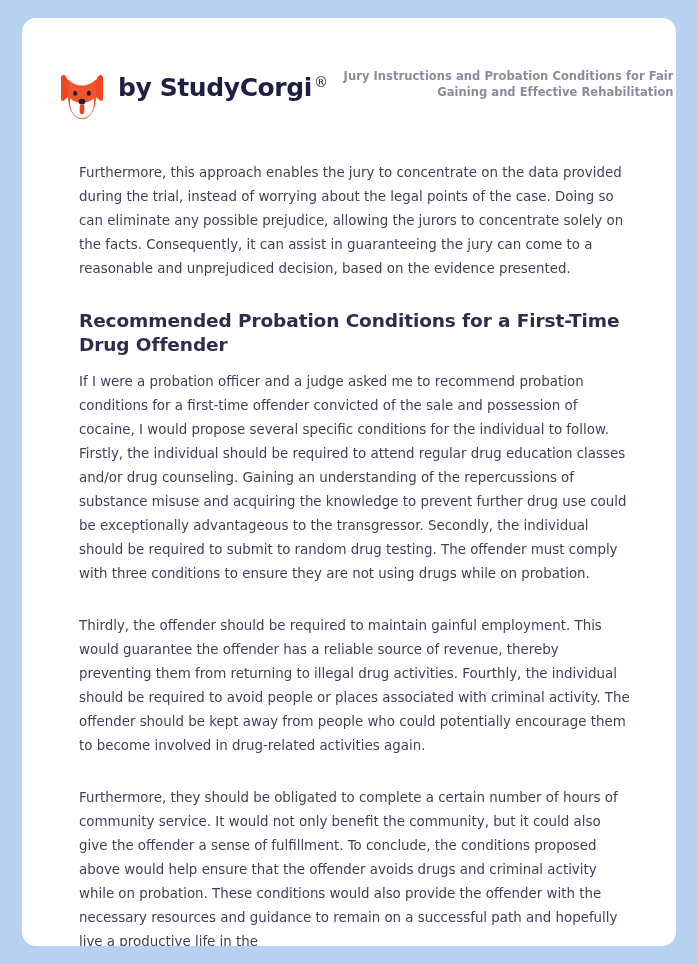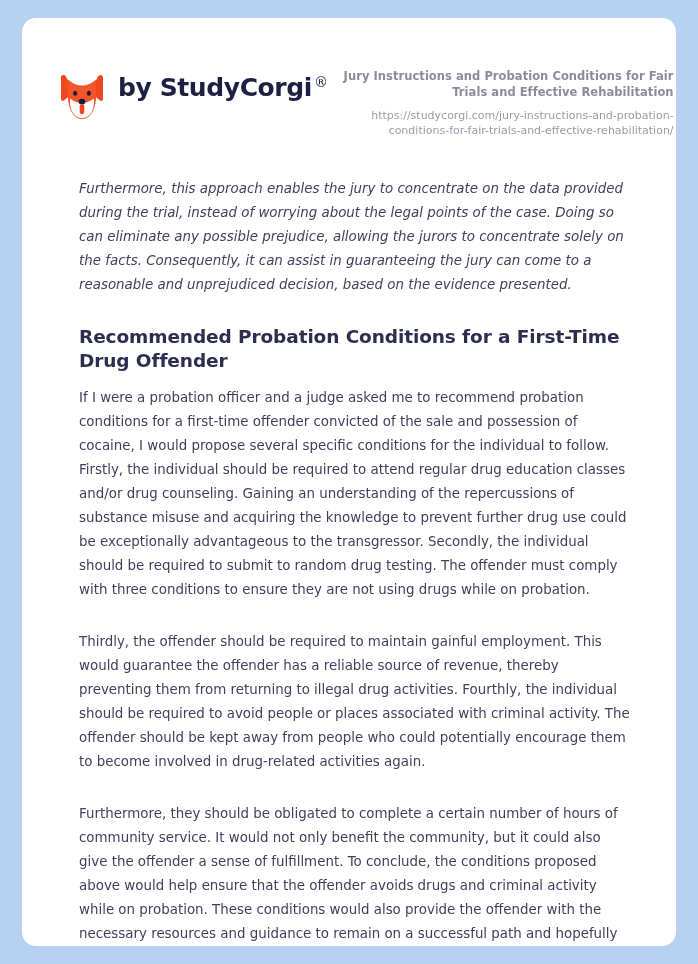--- a/index.html
+++ b/index.html
@@ -83,21 +83,21 @@
     padding: 0 45px 0 57px;
     box-sizing: border-box;
   }
   .body-para {
     font-size: 13.4px;
     line-height: 24px;
     color: #3f3f5c;
     margin: 0 0 28px 0;
     text-align: left;
   }
-  .body-para.first { margin-top: 38px; font-style: italic; }
+  .body-para.first { margin-top: 38px; }
   .section-heading {
     font-size: 18.5px;
     font-weight: bold;
     color: #2d2d4e;
     line-height: 24px;
     margin: 0 0 13px 0;
     letter-spacing: -0.1px;
   }
 </style>
 </head>
@@ -117,22 +117,21 @@
           <ellipse cx="17.1" cy="20.2" rx="2.0" ry="2.5" fill="#19193f"></ellipse>
           <ellipse cx="30.9" cy="20.2" rx="2.0" ry="2.5" fill="#19193f"></ellipse>
           <ellipse cx="24" cy="28.6" rx="3.4" ry="2.9" fill="#19193f"></ellipse>
           <path d="M21.7 33.2 C21.7 31.8 22.7 31 24 31 C25.3 31 26.3 31.8 26.3 33.2 L26.3 38.6 C26.3 40.3 25.3 41.3 24 41.3 C22.7 41.3 21.7 40.3 21.7 38.6 Z" fill="#f0481e"></path>
         </svg>
       </span>
       <span class="brand-text"><span>by StudyCorgi</span><span class="brand-reg">®</span></span>
     </div>
 
     <div class="header-meta">
-      <div class="header-title">Jury Instructions and Probation Conditions for Fair Trials and Effective Rehabilitation</div>
-      <div class="header-url">https://studycorgi.com/jury-instructions-and-probation-conditions-for-fair-trials-and-effective-rehabilitation/</div>
+      <div class="header-title">Jury Instructions and Probation Conditions for Fair Gaining and Effective Rehabilitation</div>
     </div>
 
   </div>
 
   <div class="doc-body">
     <p class="body-para first">Furthermore, this approach enables the jury to concentrate on the data provided during the trial, instead of worrying about the legal points of the case. Doing so can eliminate any possible prejudice, allowing the jurors to concentrate solely on the facts. Consequently, it can assist in guaranteeing the jury can come to a reasonable and unprejudiced decision, based on the evidence presented.</p>
     <h2 class="section-heading">Recommended Probation Conditions for a First-Time Drug Offender</h2>
     <p class="body-para">If I were a probation officer and a judge asked me to recommend probation conditions for a first-time offender convicted of the sale and possession of cocaine, I would propose several specific conditions for the individual to follow. Firstly, the individual should be required to attend regular drug education classes and/or drug counseling. Gaining an understanding of the repercussions of substance misuse and acquiring the knowledge to prevent further drug use could be exceptionally advantageous to the transgressor. Secondly, the individual should be required to submit to random drug testing. The offender must comply with three conditions to ensure they are not using drugs while on probation.</p>
     <p class="body-para">Thirdly, the offender should be required to maintain gainful employment. This would guarantee the offender has a reliable source of revenue, thereby preventing them from returning to illegal drug activities. Fourthly, the individual should be required to avoid people or places associated with criminal activity. The offender should be kept away from people who could potentially encourage them to become involved in drug-related activities again.</p>
     <p class="body-para">Furthermore, they should be obligated to complete a certain number of hours of community service. It would not only benefit the community, but it could also give the offender a sense of fulfillment. To conclude, the conditions proposed above would help ensure that the offender avoids drugs and criminal activity while on probation. These conditions would also provide the offender with the necessary resources and guidance to remain on a successful path and hopefully live a productive life in the</p>

